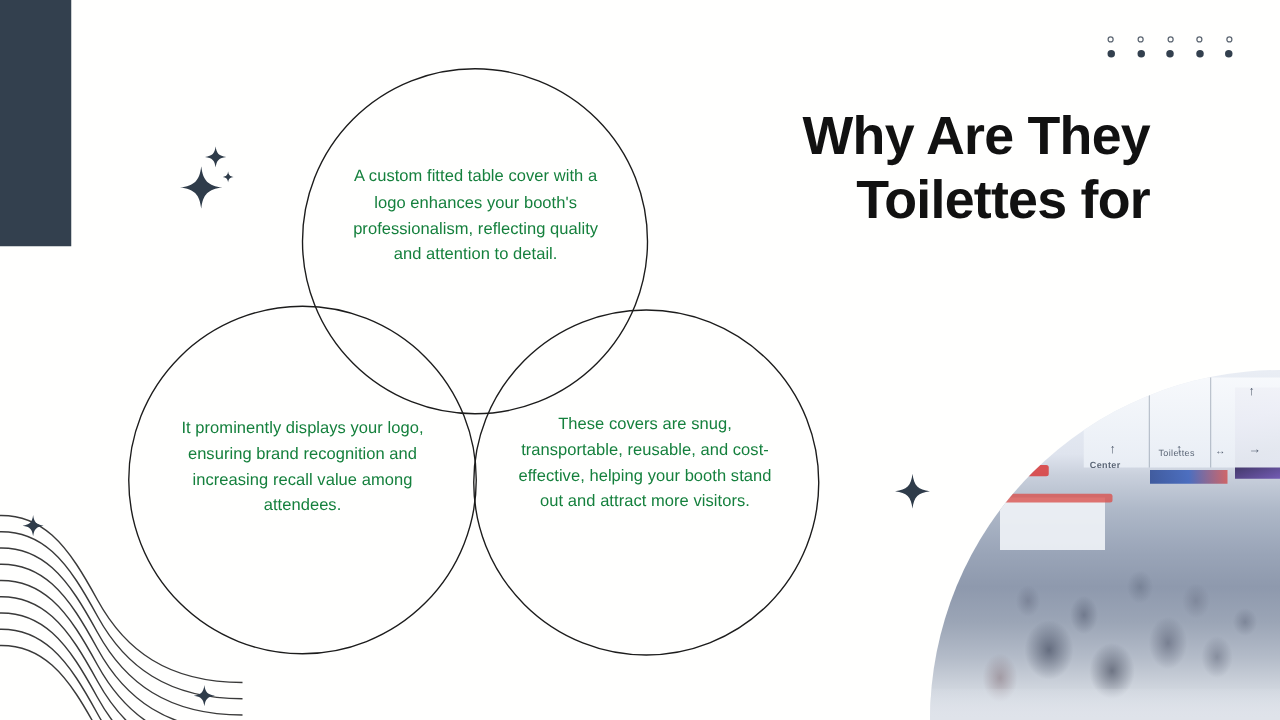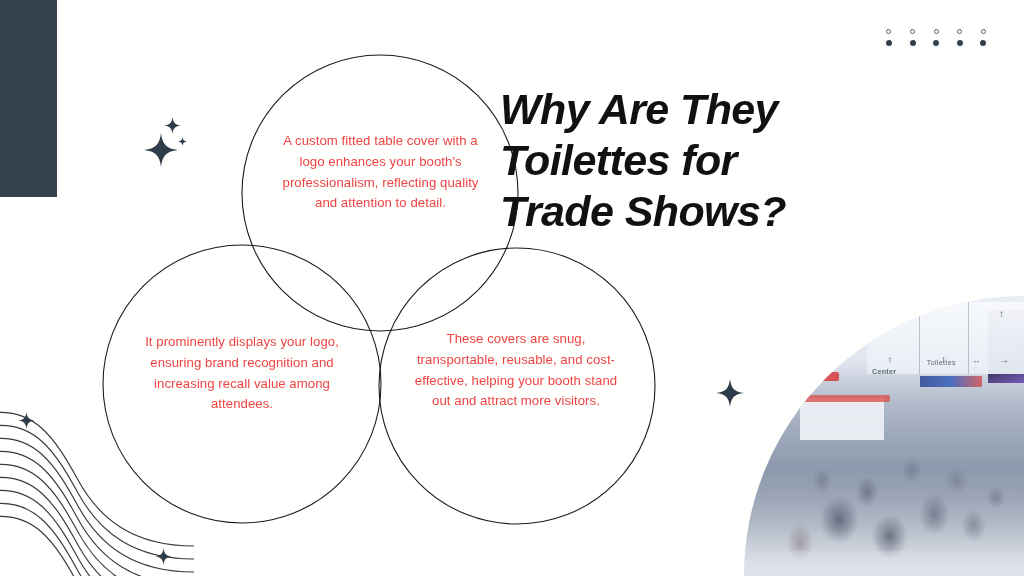--- a/index.html
+++ b/index.html
@@ -91,38 +91,38 @@
     stroke: #1c1c1c;
     stroke-width: 1.1;
   }
 
   .circle-text {
     position: absolute;
     text-align: center;
     font-size: 13.2px;
     line-height: 20.8px;
     letter-spacing: 0.05px;
-    color: #ef4444;
+    color: #15803d;
   }
   #circle-text-top    { left: 282px; top: 131px;  width: 197px; }
   #circle-text-left   { left: 142px; top: 332px;  width: 200px; }
   #circle-text-right  { left: 411px; top: 329px;  width: 210px; }
 
   
   .heading {
     position: absolute;
     right: 104px;
     top: 84px;
     width: 420px;
+    text-align: right;
     font-size: 43px;
     line-height: 51px;
     font-weight: 700;
     letter-spacing: -0.6px;
     color: #111111;
-    font-style: italic;
   }
   .heading .hl { display: block; white-space: nowrap; }
 
   
   .photo-mask {
     position: absolute;
     left: 744px;
     top: 296px;
     width: 280px;
     height: 280px;
@@ -340,16 +340,15 @@
     <circle cx="517" cy="386" r="138"></circle>
   </svg>
 
   <div class="circle-text" id="circle-text-top">A custom fitted table cover with a logo enhances your booth's professionalism, reflecting quality and attention to detail.</div>
   <div class="circle-text" id="circle-text-right">These covers are snug, transportable, reusable, and cost-effective, helping your booth stand out and attract more visitors.</div>
   <div class="circle-text" id="circle-text-left">It prominently displays your logo, ensuring brand recognition and increasing recall value among attendees.</div>
 
   <div class="heading">
     <span class="hl">Why Are They</span>
     <span class="hl">Toilettes for</span>
-    <span class="hl">Trade Shows?</span>
   </div>
 
 </div>
 
 </body></html>

